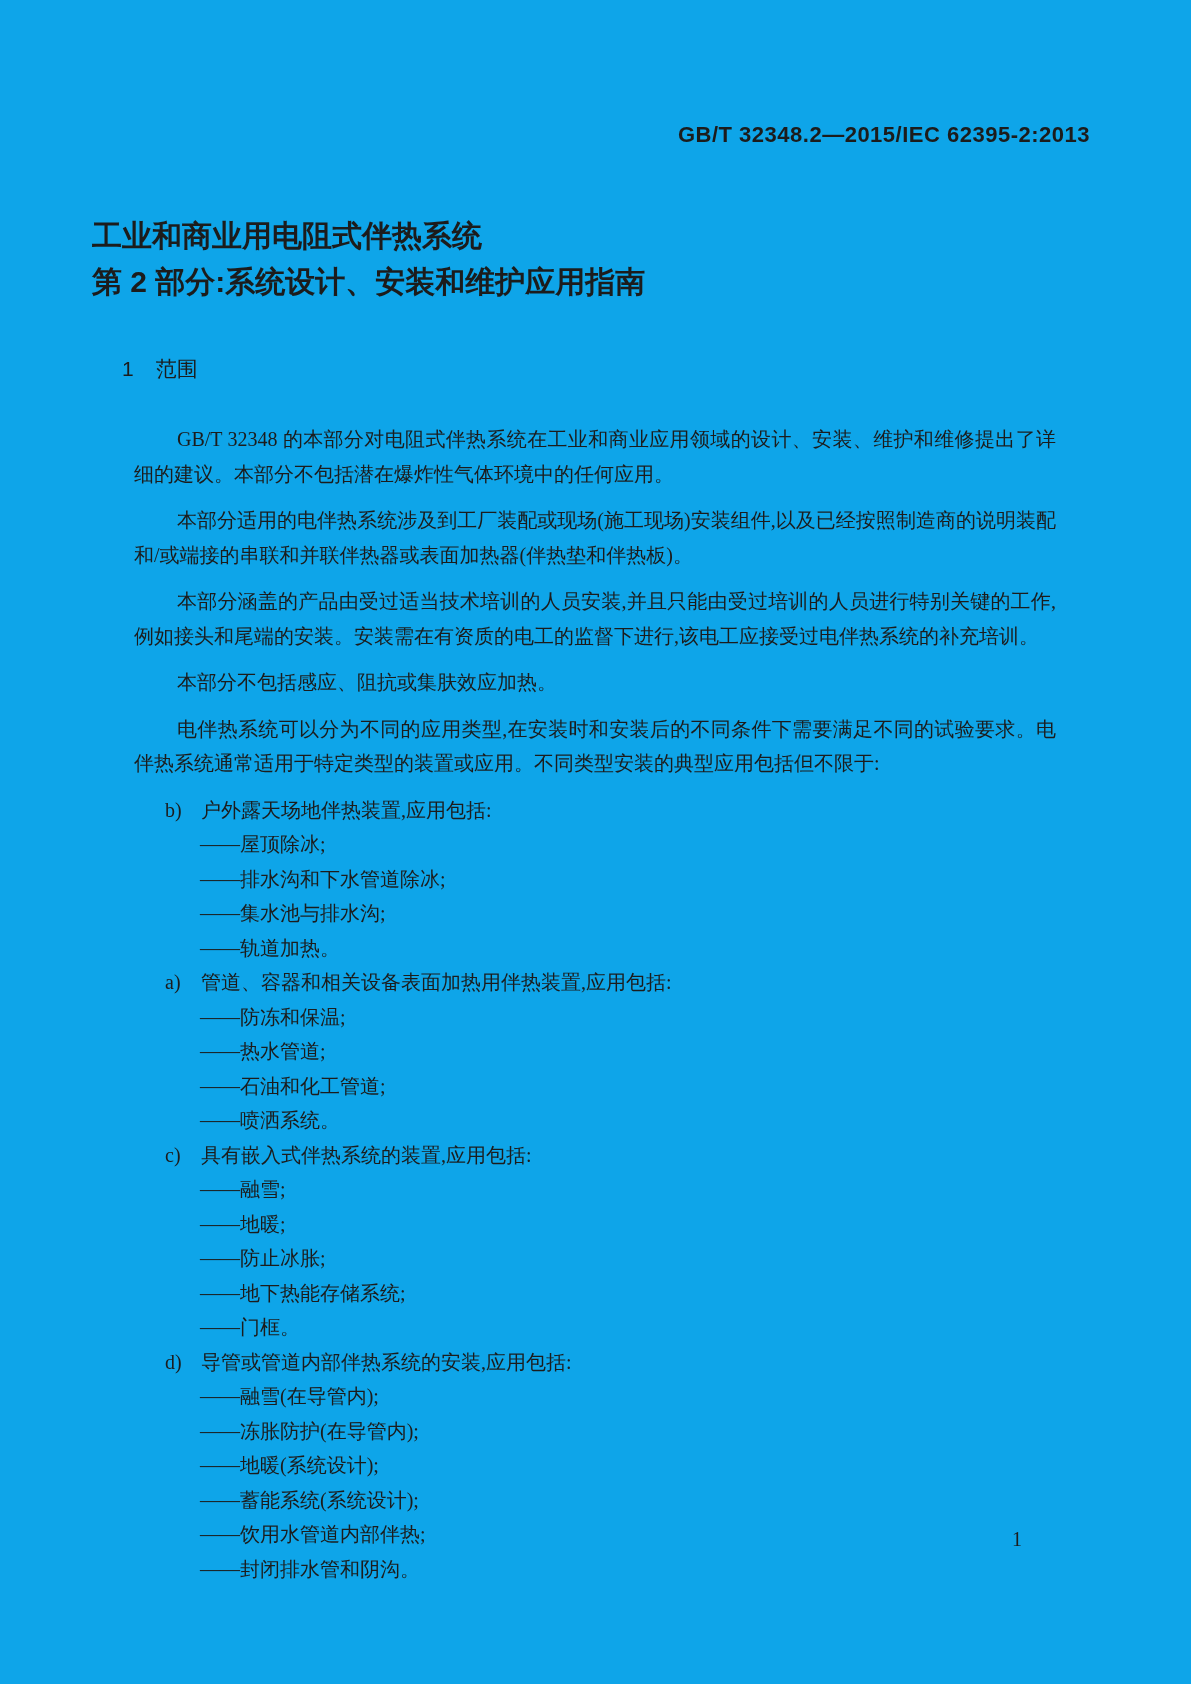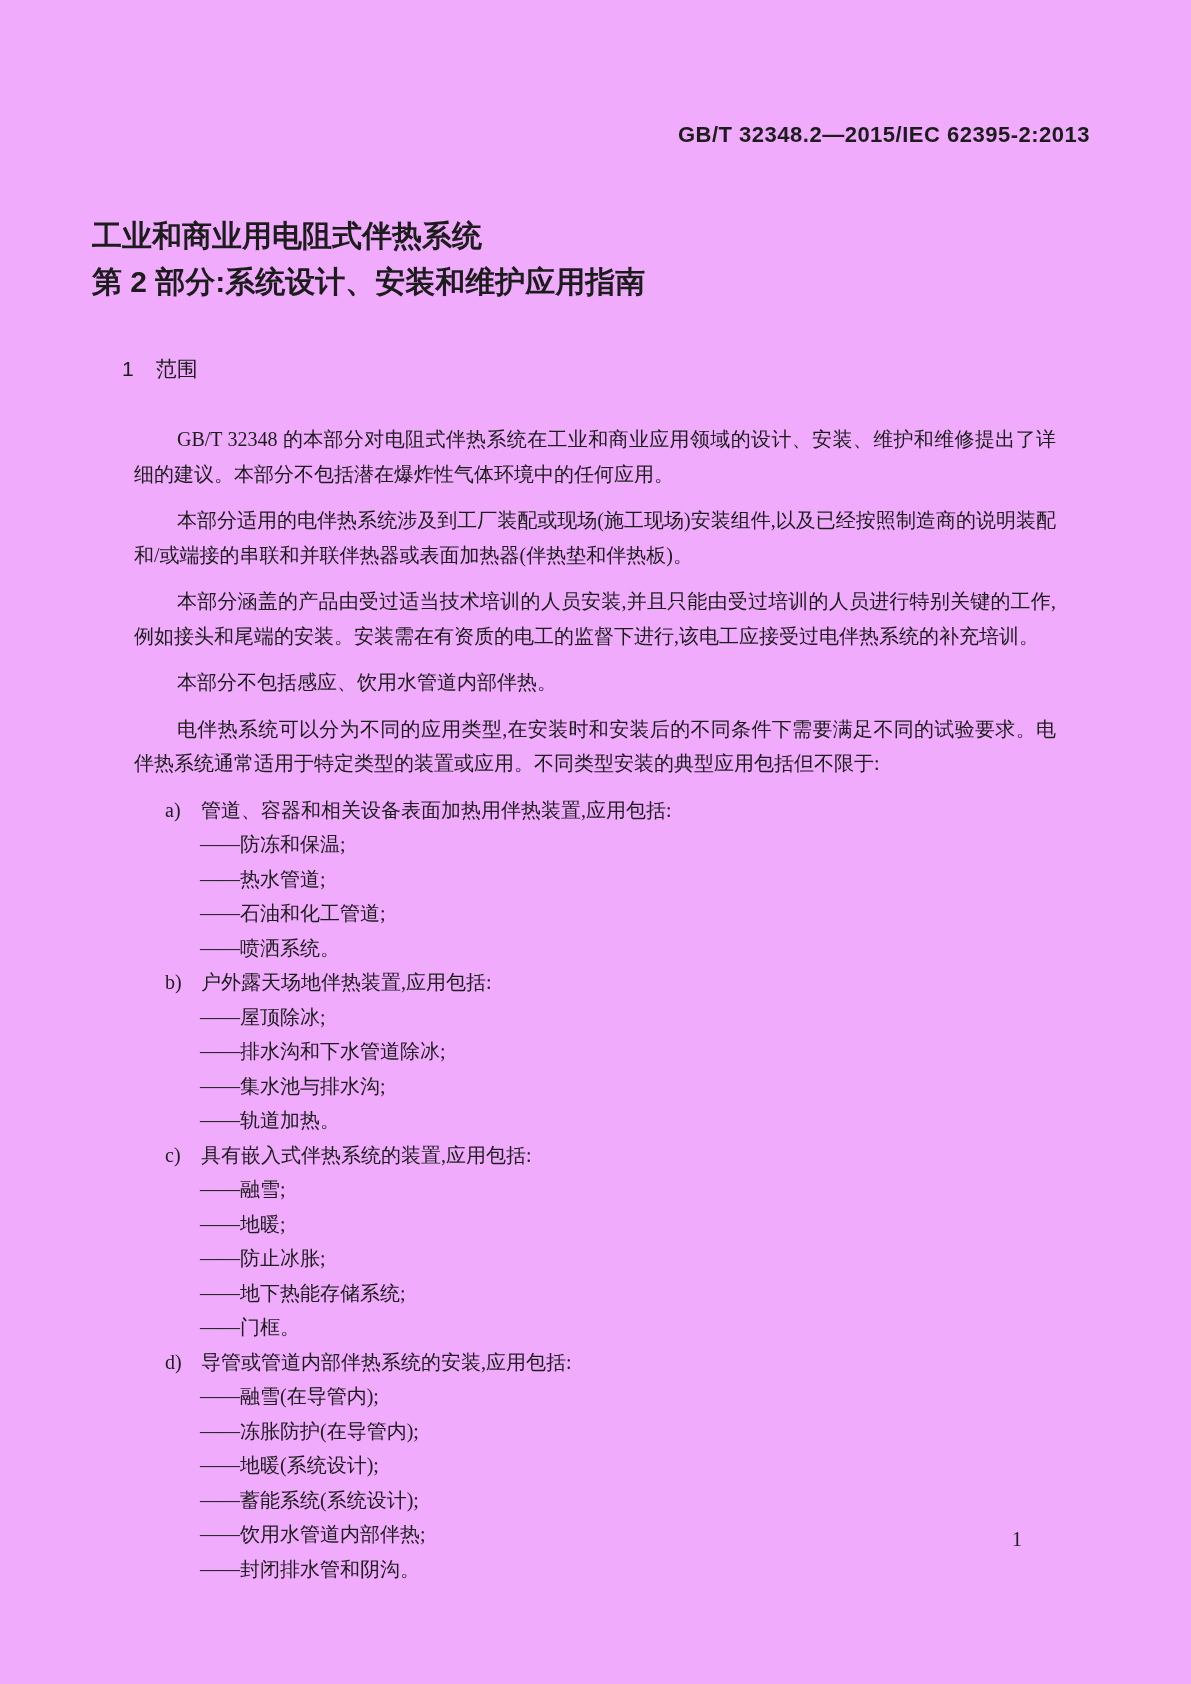--- a/index.html
+++ b/index.html
@@ -1,21 +1,21 @@
 <!DOCTYPE html>
 <html><head>
 <meta charset="utf-8">
 <style>
   html, body { margin: 0; padding: 0; background: #e8e8e8; }
   .page {
     position: relative;
     width: 1191px;
     height: 1684px;
     margin: 0 auto;
-    background: #f0abfc;
+    background: #0ea5e9;
     color: #1c1c1c;
     font-family: "Liberation Serif", "DejaVu Serif", serif;
     overflow: hidden;
   }
   .std-header {
     position: absolute;
     top: 122px;
     left: 122px;
     width: 968px;
     text-align: right;
@@ -78,41 +78,41 @@
   </div>
 
   <div class="section-heading">
     <span class="sec-num">1</span><span>范围</span>
   </div>
 
   <div class="doc-body">
     <p class="body-para">GB/T 32348 的本部分对电阻式伴热系统在工业和商业应用领域的设计、安装、维护和维修提出了详细的建议。本部分不包括潜在爆炸性气体环境中的任何应用。</p>
     <p class="body-para">本部分适用的电伴热系统涉及到工厂装配或现场(施工现场)安装组件,以及已经按照制造商的说明装配和/或端接的串联和并联伴热器或表面加热器(伴热垫和伴热板)。</p>
     <p class="body-para">本部分涵盖的产品由受过适当技术培训的人员安装,并且只能由受过培训的人员进行特别关键的工作,例如接头和尾端的安装。安装需在有资质的电工的监督下进行,该电工应接受过电伴热系统的补充培训。</p>
-    <p class="body-para">本部分不包括感应、饮用水管道内部伴热。</p>
+    <p class="body-para">本部分不包括感应、阻抗或集肤效应加热。</p>
     <p class="body-para">电伴热系统可以分为不同的应用类型,在安装时和安装后的不同条件下需要满足不同的试验要求。电伴热系统通常适用于特定类型的装置或应用。不同类型安装的典型应用包括但不限于:</p>
+
+    <div class="list-entry">
+      <div class="entry-head">
+        <span class="entry-label">b)</span><span>户外露天场地伴热装置,应用包括:</span>
+      </div>
+      <div class="sub-item">——屋顶除冰;</div>
+      <div class="sub-item">——排水沟和下水管道除冰;</div>
+      <div class="sub-item">——集水池与排水沟;</div>
+      <div class="sub-item">——轨道加热。</div>
+    </div>
 
     <div class="list-entry">
       <div class="entry-head">
         <span class="entry-label">a)</span><span>管道、容器和相关设备表面加热用伴热装置,应用包括:</span>
       </div>
       <div class="sub-item">——防冻和保温;</div>
       <div class="sub-item">——热水管道;</div>
       <div class="sub-item">——石油和化工管道;</div>
       <div class="sub-item">——喷洒系统。</div>
-    </div>
-
-    <div class="list-entry">
-      <div class="entry-head">
-        <span class="entry-label">b)</span><span>户外露天场地伴热装置,应用包括:</span>
-      </div>
-      <div class="sub-item">——屋顶除冰;</div>
-      <div class="sub-item">——排水沟和下水管道除冰;</div>
-      <div class="sub-item">——集水池与排水沟;</div>
-      <div class="sub-item">——轨道加热。</div>
     </div>
 
     <div class="list-entry">
       <div class="entry-head">
         <span class="entry-label">c)</span><span>具有嵌入式伴热系统的装置,应用包括:</span>
       </div>
       <div class="sub-item">——融雪;</div>
       <div class="sub-item">——地暖;</div>
       <div class="sub-item">——防止冰胀;</div>
       <div class="sub-item">——地下热能存储系统;</div>

